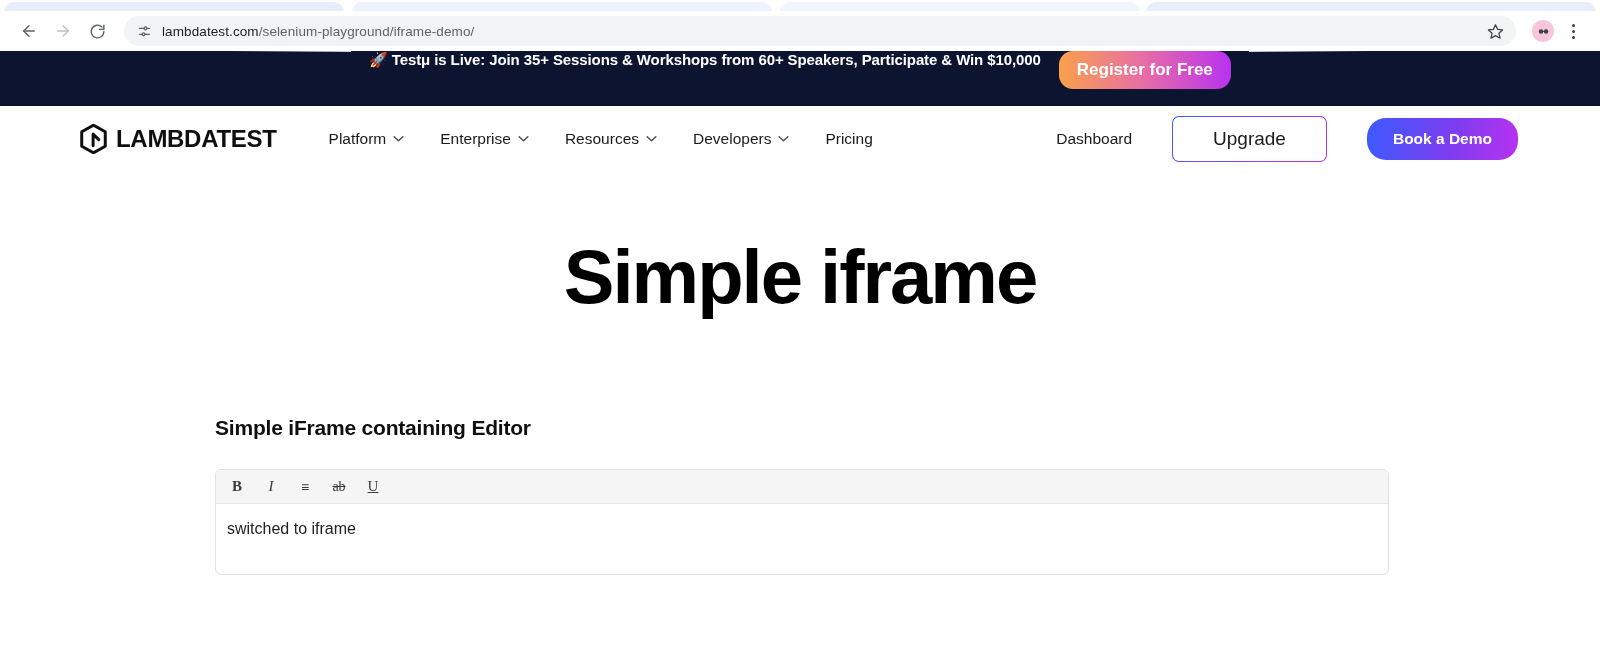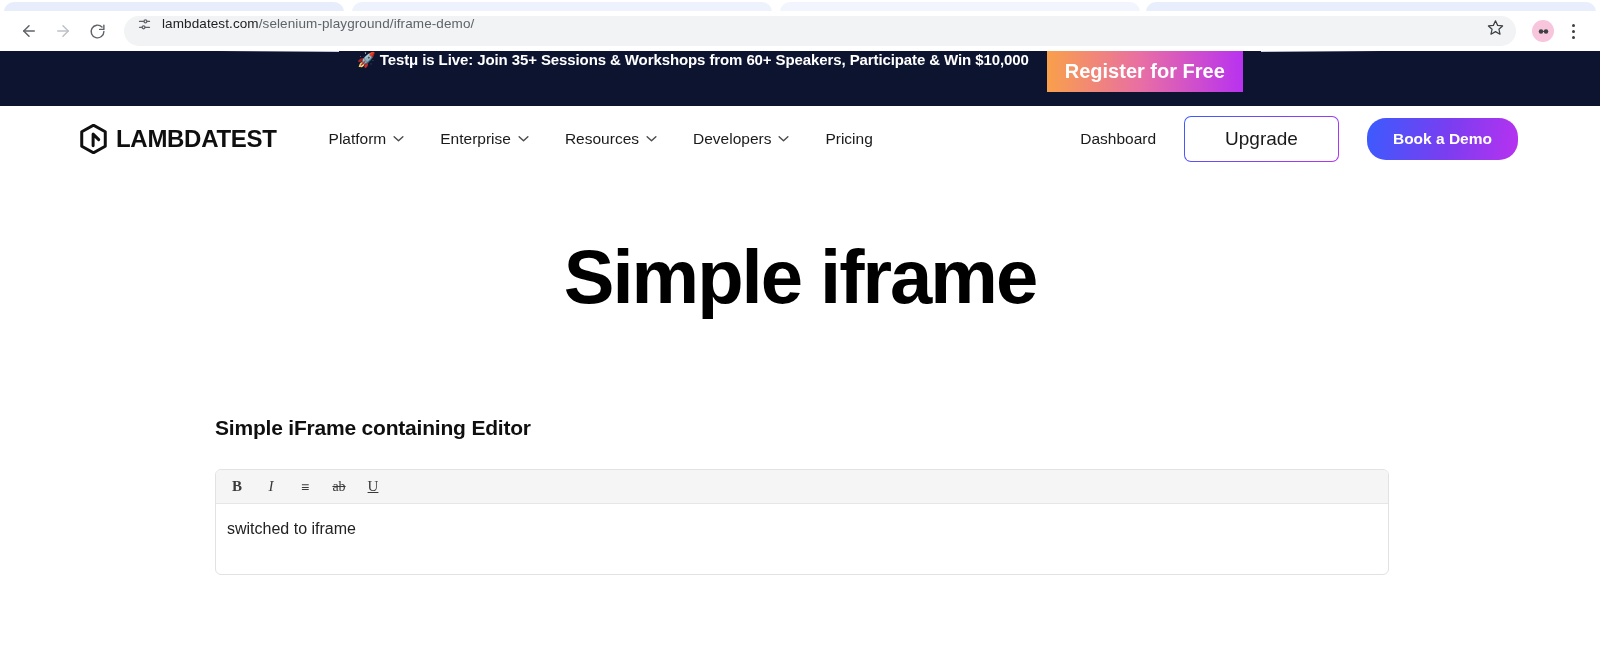--- a/index.html
+++ b/index.html
@@ -50,21 +50,21 @@
   .nav-btn svg { display: block; }
 
   .omnibox {
     flex: 1;
     height: 30px;
     margin-left: 8px;
     margin-right: 6px;
     background: #f1f3f4;
     border-radius: 16px;
     display: flex;
-    align-items: flex-start;
+    align-items: center;
     padding: 0 10px 0 12px;
     gap: 10px;
   }
   .site-icon {
     width: 16px; height: 16px;
     display: flex; align-items: center; justify-content: center;
     color: #5f6368;
     flex: none;
   }
   .url-text {
@@ -125,24 +125,24 @@
     color: #ffffff;
     font-size: 15px;
     font-weight: bold;
     white-space: nowrap;
     letter-spacing: -0.1px;
   }
   .rocket { font-size: 15px; margin-right: 4px; }
   .promo-cta {
     background: linear-gradient(90deg,#f9a04b 0%,#e86ea4 48%,#b832f0 100%);
     color: #ffffff;
-    font-size: 20px;
+    font-size: 17px;
     font-weight: bold;
     padding: 9px 18px;
-    border-radius: 0;
+    border-radius: 14px;
     white-space: nowrap;
     border: none;
     font-family: inherit;
     cursor: pointer;
   }
 
   
   .site-nav {
     height: 65px;
     background: #ffffff;
@@ -176,21 +176,21 @@
     font-size: 15.5px;
     color: #1a1a1a;
     cursor: pointer;
     white-space: nowrap;
   }
   .chev { display: block; color: #4a4a4a; }
   .nav-right {
     margin-left: auto;
     display: flex;
     align-items: center;
-    gap: 28px;
+    gap: 40px;
   }
   .dashboard-link {
     font-size: 15.5px;
     color: #1a1a1a;
     cursor: pointer;
     white-space: nowrap;
   }
   .btn-upgrade {
     font-size: 19px;
     color: #1a1a1a;

